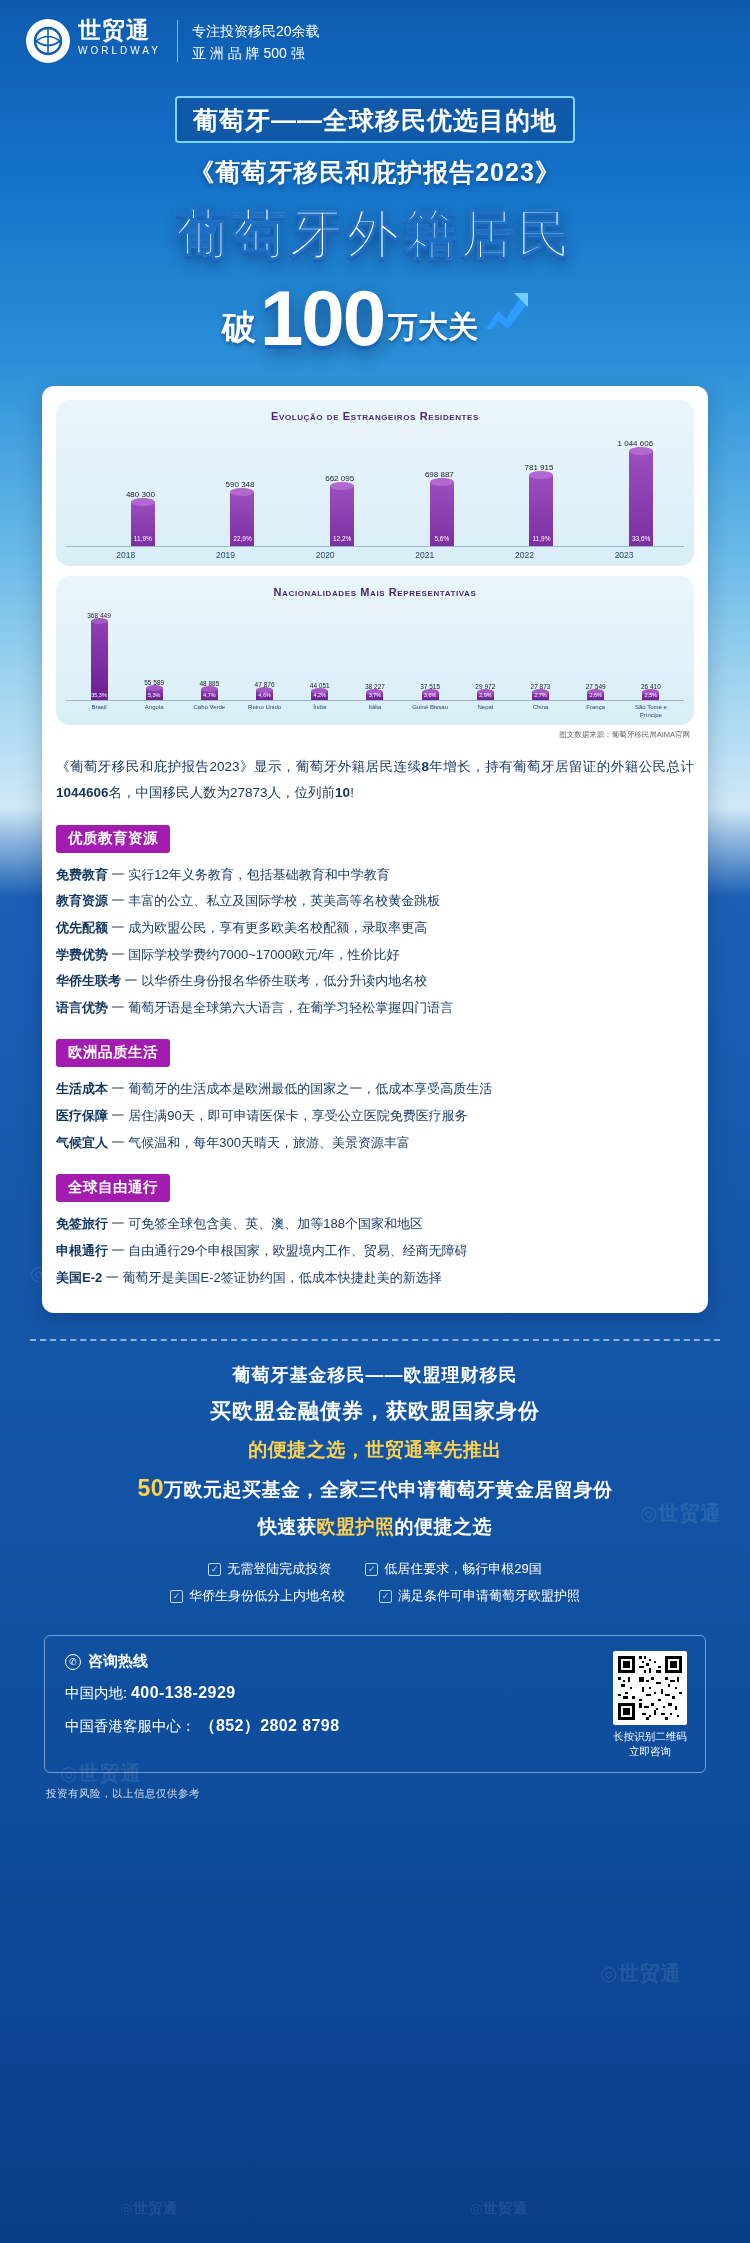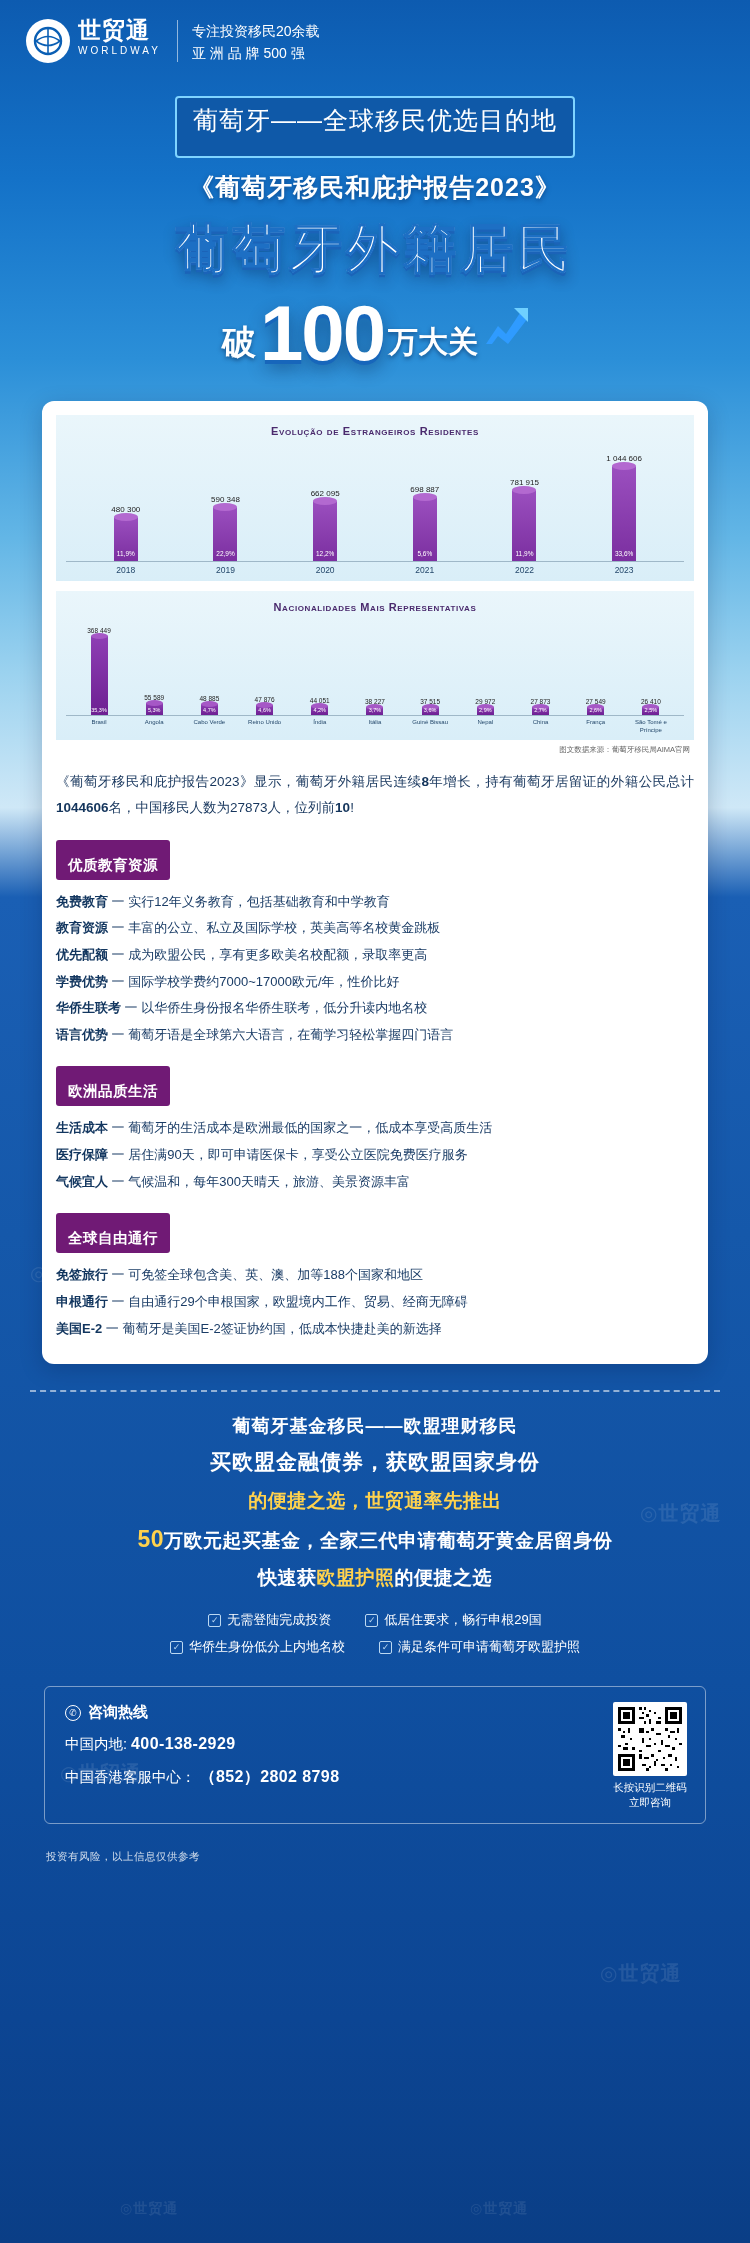--- a/index.html
+++ b/index.html
@@ -55,23 +55,23 @@
   }
   .slogan { color:#fff; font-size:14px; line-height:1.55; padding-top:3px; }
 
   
   .hero { position:relative; text-align:center; padding-top:4px; }
   .hero-title-1 {
     display:inline-block;
     background:#0f59a8;
     color:#fff;
     font-size:25px;
-    font-weight:normal;
+    font-weight:bold;
     letter-spacing:1px;
-    padding:6px 16px 19px;
+    padding:6px 16px 4px;
     border:2px solid #7fd4ff;
     border-radius:4px;
   }
   .hero-title-2 {
     margin-top:13px;
     color:#fff;
     font-size:25px;
     font-weight:bold;
     letter-spacing:1px;
     text-shadow:0 2px 5px rgba(0,30,80,.5);
@@ -116,40 +116,40 @@
     margin:22px 42px 0;
     background:#ffffff;
     border-radius:12px;
     padding:14px 14px 22px;
     box-shadow:0 6px 22px rgba(0,20,60,.22);
   }
 
   
   .chart-panel {
     background:linear-gradient(180deg,#eaf6fb 0%,#d9eef8 100%);
-    border-radius:0;
+    border-radius:14px;
     padding:10px 10px 6px;
     position:relative;
     overflow:hidden;
   }
   .chart-panel + .chart-panel { margin-top:10px; }
   .chart-title {
     text-align:center;
     font-size:11px;
     font-weight:bold;
     letter-spacing:.6px;
     color:#4a2a6d;
     font-variant:small-caps;
     margin-bottom:6px;
   }
   .bars1 {
     display:flex; align-items:flex-end; justify-content:space-around;
     height:118px; padding:0 10px;
   }
-  .bar-col { display:flex; flex-direction:column; align-items:center; width:58px; }
+  .bar-col { display:flex; flex-direction:column; align-items:flex-end; width:58px; }
   .bar-val { font-size:8px; color:#222; margin-bottom:3px; }
   .bar-shape {
     width:24px;
     background:linear-gradient(180deg,#9b4fbf 0%,#7b2fa0 100%);
     position:relative;
     border-radius:1px 1px 0 0;
   }
   .bar-shape::before {
     content:"";
     position:absolute; left:0; top:-4px;
@@ -206,25 +206,25 @@
     line-height:1.95;
     color:#17365d;
     text-align:justify;
   }
   .summary b { color:#14355c; }
 
   
   .sec { margin-top:18px; }
   .sec-head {
     display:inline-block;
-    background:#701a75;
+    background:#a21caf;
     color:#fff;
     font-size:14.5px;
     font-weight:bold;
-    padding:16px 12px 5px;
+    padding:4px 12px 5px;
     border-radius:3px;
     letter-spacing:.5px;
   }
   .sec-list { margin-top:9px; }
   .sec-row {
     font-size:13px;
     line-height:2.05;
     color:#1a3c66;
     white-space:nowrap;
   }
@@ -275,21 +275,21 @@
   .contact-line { color:#fff; font-size:14.5px; margin-top:13px; }
   .contact-line b { font-size:16px; letter-spacing:.4px; }
   .qr-wrap { position:absolute; right:18px; bottom:14px; text-align:center; }
   .qr {
     width:74px;height:74px;background:#fff;padding:3px;border-radius:2px;
     display:block;
   }
   .qr-cap { color:#fff; font-size:10.5px; line-height:1.4; margin-top:4px; }
 
   .footer-note {
-    margin-top:26px;
+    margin-top:14px;
     padding:0 0 20px 46px;
     color:rgba(255,255,255,.8);
     font-size:10.5px;
     letter-spacing:.5px;
   }
 </style>
 </head>
 <body>
 
 <div class="page">

